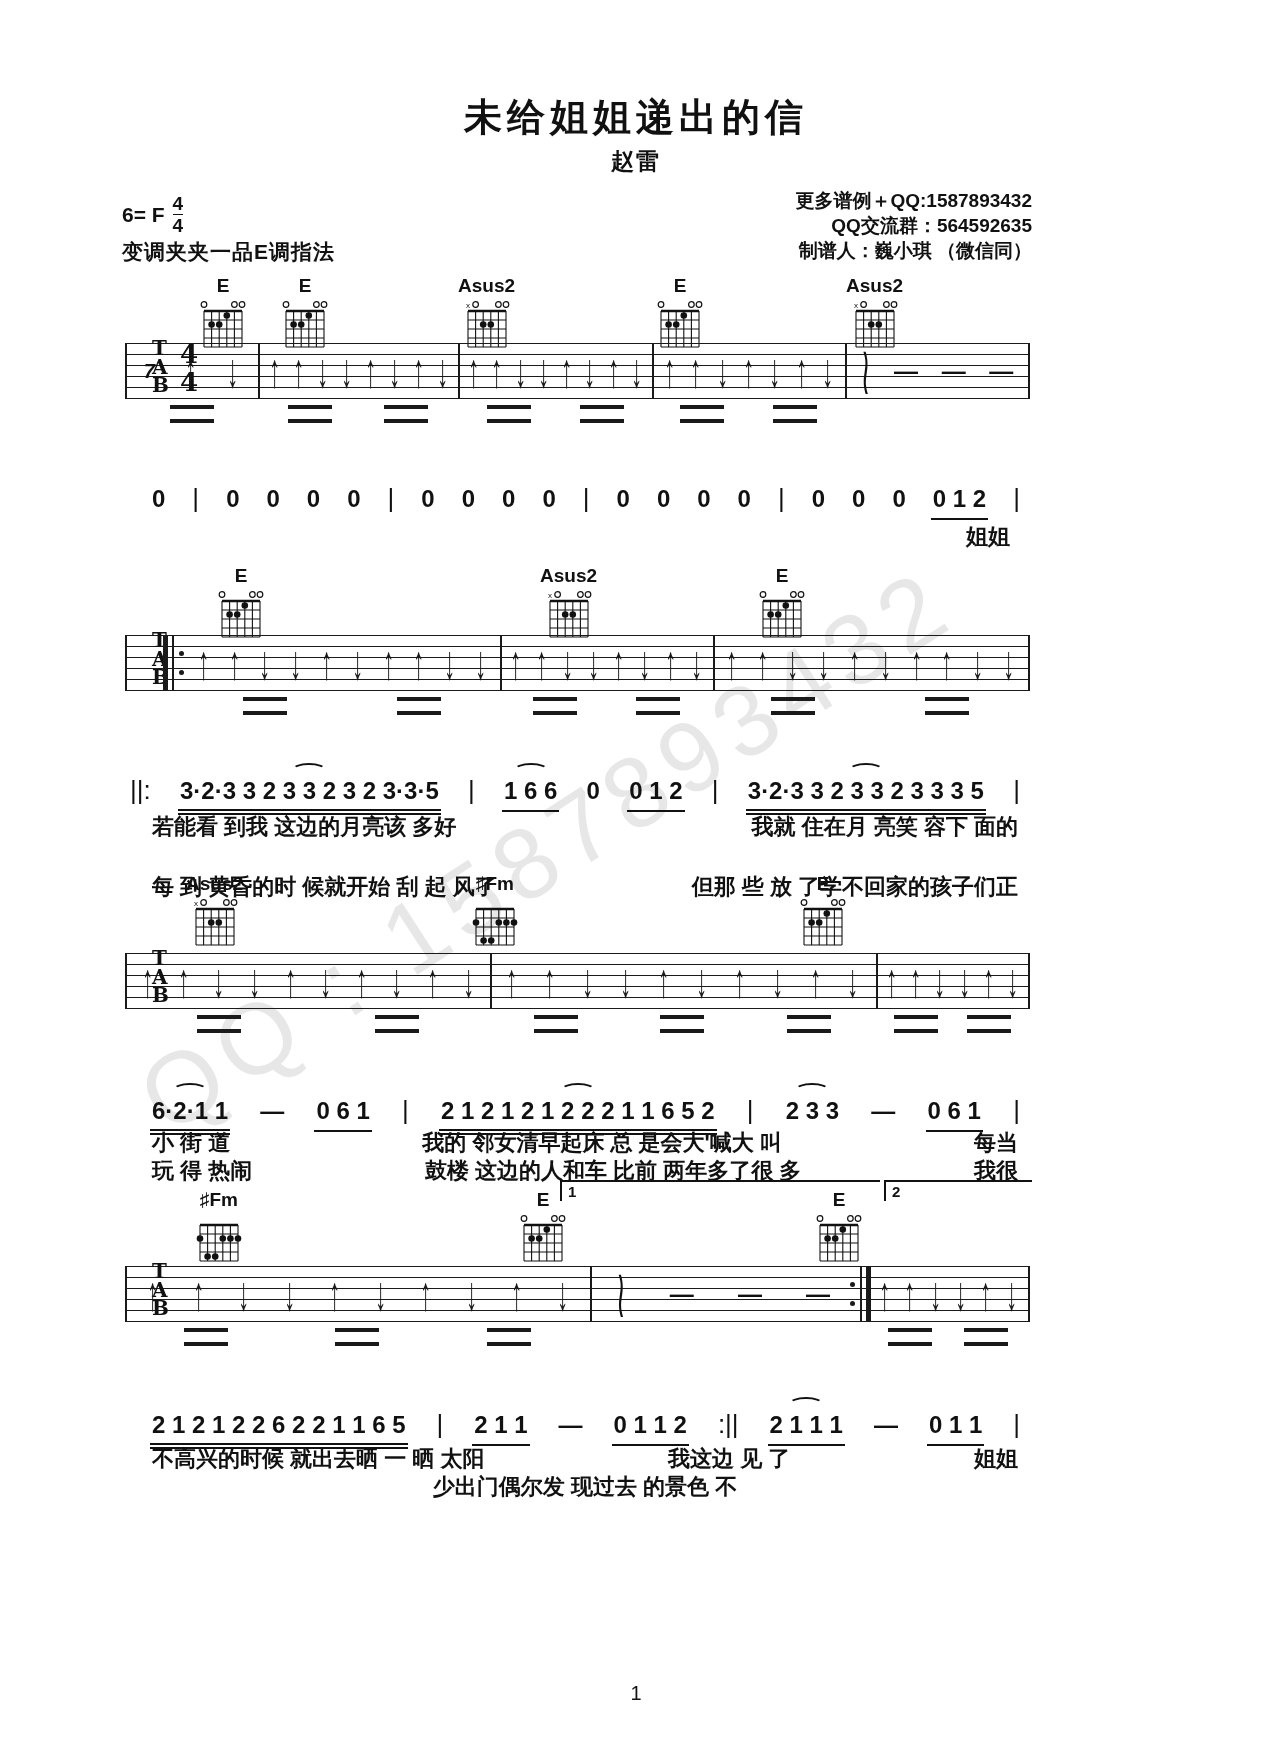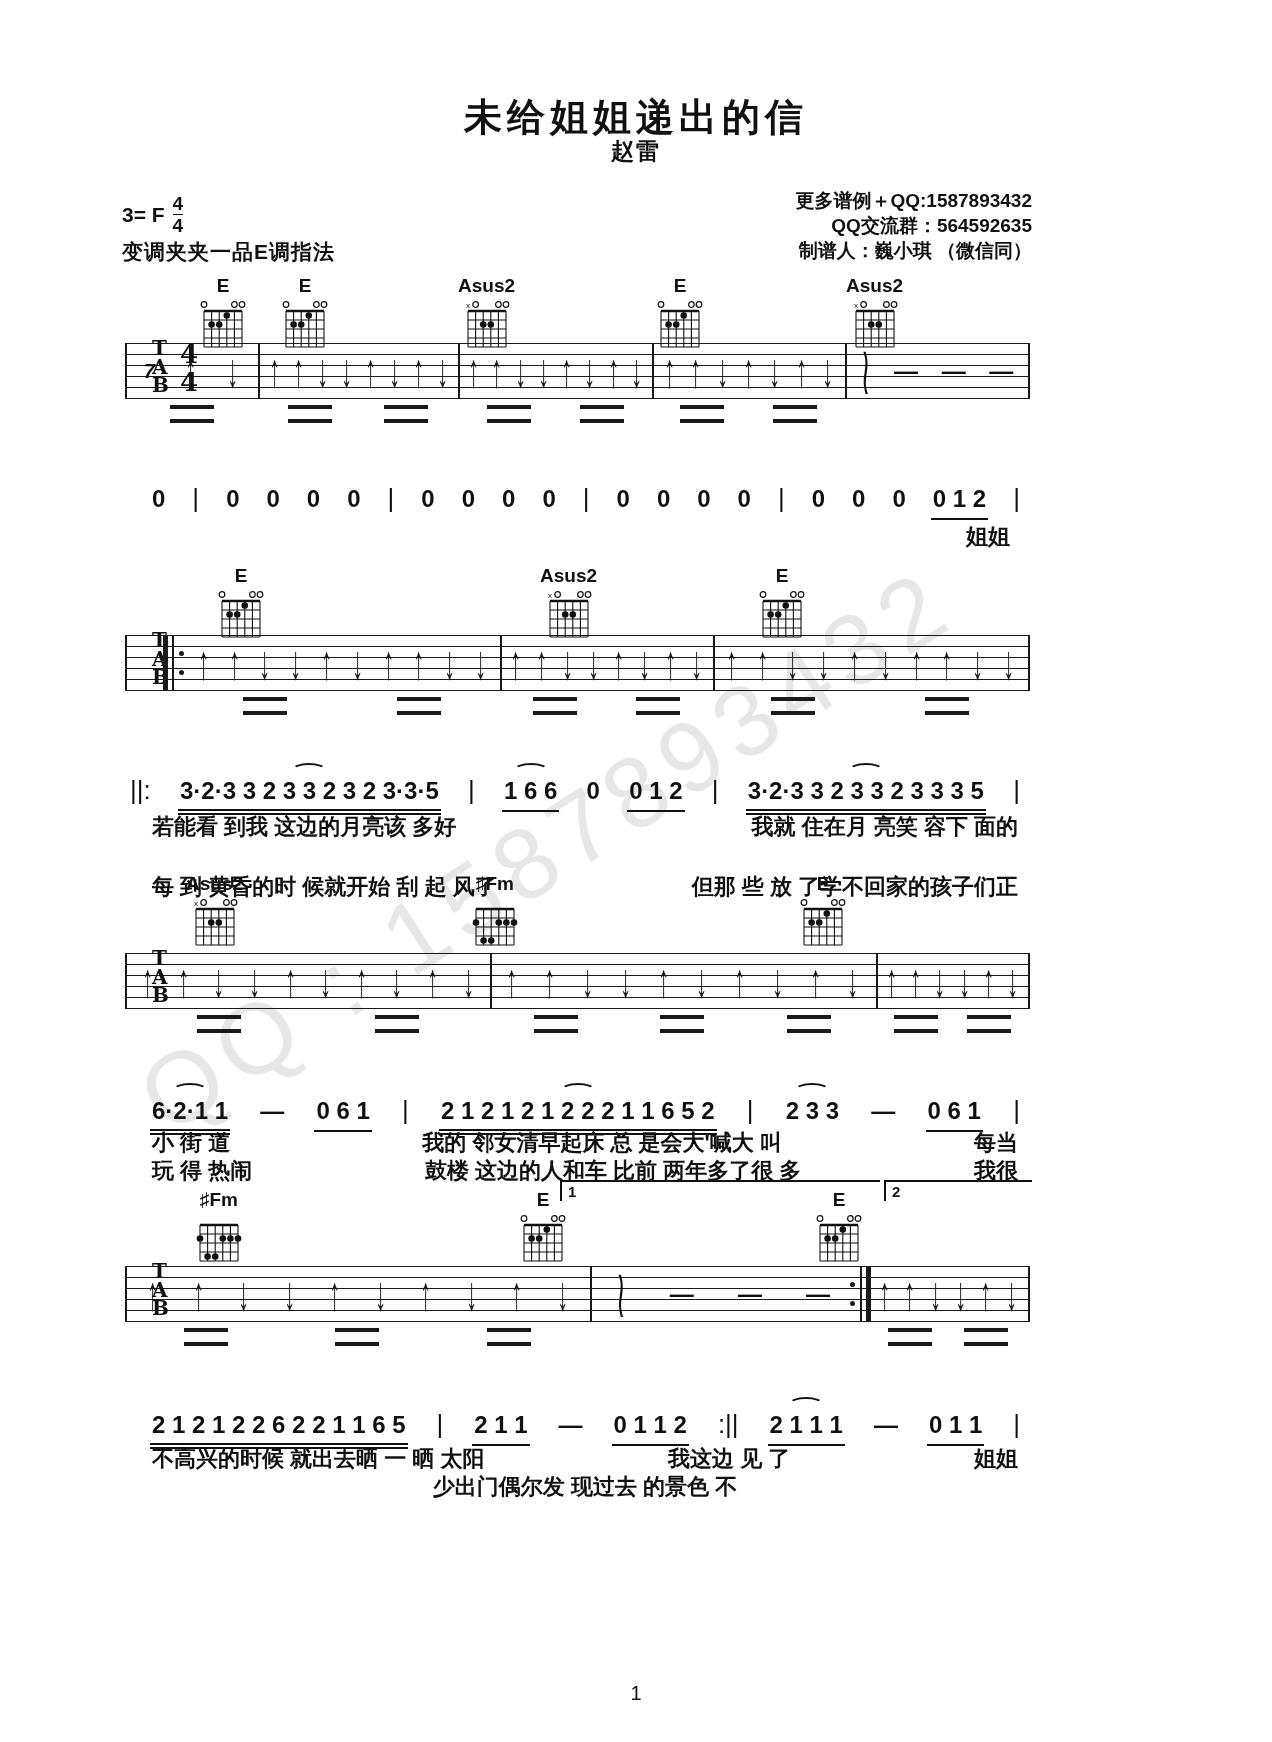--- a/index.html
+++ b/index.html
@@ -1,20 +1,20 @@
 <!DOCTYPE html>
 <html><head>
 <meta charset="utf-8">
 <style>
   html,body{margin:0;padding:0;background:#e8e8e8;}
   .page{position:relative;width:1272px;height:1742px;background:#ffffff;
         font-family:"Liberation Sans",sans-serif;color:#111;overflow:hidden;margin:0 auto;}
   .abs{position:absolute;}
   .title{left:0;right:0;top:92px;text-align:center;font-size:38px;font-weight:bold;letter-spacing:5px;}
-  .artist{left:0;right:0;top:136px;text-align:center;font-size:23px;font-weight:bold;letter-spacing:2px;}
+  .artist{left:0;right:0;top:146px;text-align:center;font-size:23px;font-weight:bold;letter-spacing:2px;}
   .keyline{left:122px;top:194px;font-size:21px;font-weight:bold;display:flex;align-items:center;gap:8px;}
   .fraction{display:inline-flex;flex-direction:column;align-items:center;line-height:1;font-size:19px;font-weight:bold;}
   .fraction .fr-top{padding-bottom:1px;}
   .fraction .fr-bot{border-top:1.5px solid #111;padding-top:1px;}
   .capo{left:122px;top:238px;font-size:21px;font-weight:bold;letter-spacing:1px;}
   .contacts{right:240px;top:188px;text-align:right;font-size:19px;font-weight:bold;line-height:25px;}
   .pagenum{left:0;right:0;top:1682px;text-align:center;font-size:20px;}
   .watermark{left:150px;top:1050px;font-size:100px;color:#cccccc;opacity:.45;letter-spacing:10px;
              white-space:nowrap;transform:rotate(-33deg);transform-origin:left center;pointer-events:none;}
   
@@ -56,21 +56,21 @@
 </head>
 <body>
 
 <div class="page">
   <div class="abs watermark">QQ : 1587893432</div>
 
   <div class="abs title">未给姐姐递出的信</div>
   <div class="abs artist">赵雷</div>
 
   <div class="abs keyline">
-    <span>3= F</span>
+    <span>6= F</span>
     <span class="fraction">
       <span class="fr-top">4</span>
       <span class="fr-bot">4</span>
     </span>
   </div>
   <div class="abs capo">变调夹夹一品E调指法</div>
 
   <div class="abs contacts">
     <div>更多谱例＋QQ:1587893432</div>
     <div>QQ交流群：564592635</div>

